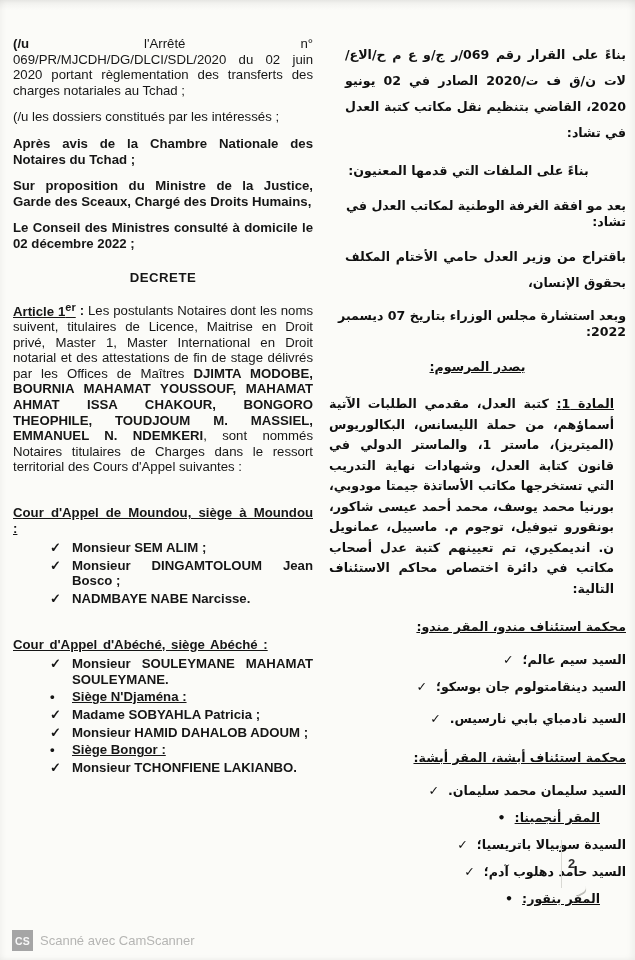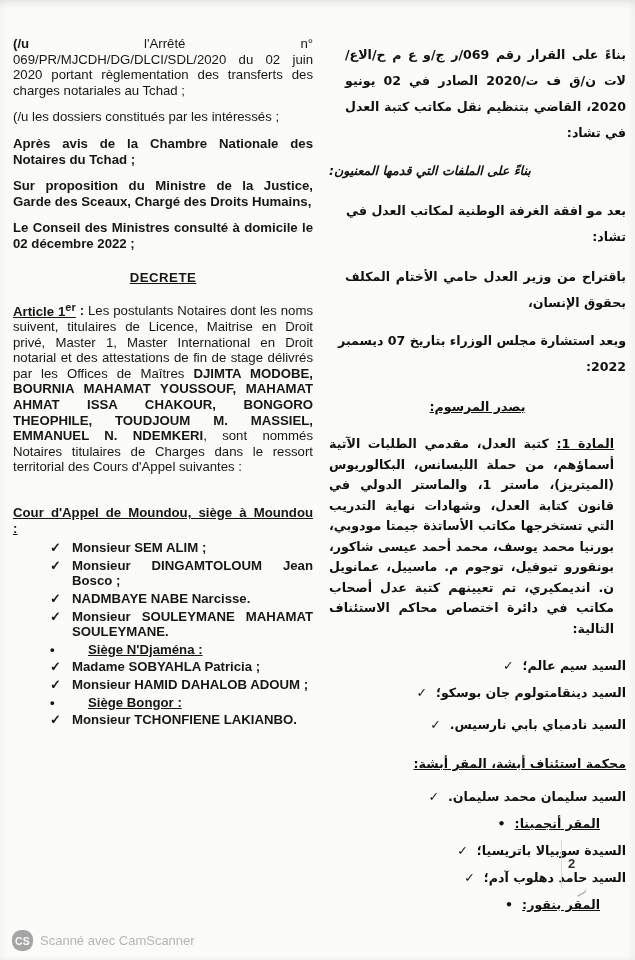--- a/index.html
+++ b/index.html
@@ -18,40 +18,40 @@
 
   
   .col-fr{
     position:absolute;left:13px;top:36px;width:300px;
     font-size:13.2px;line-height:15.6px;color:#161616;
   }
   .fr-p{margin:0 0 11px 0;text-align:justify;}
   .fr-first-line{display:flex;justify-content:space-between;}
   .bold{font-weight:bold;}
   .fr-decrete{margin:18px 0 14px 0;text-align:center;font-weight:bold;letter-spacing:.5px;}
-  .fr-decrete span{text-decoration:underline;}
+  .fr-decrete span{}
   .u{text-decoration:underline;}
   .fr-h{
     font-weight:bold;text-decoration:underline;text-align:justify;
     margin:30px 0 4px 0;word-spacing:2px;
   }
   .fr-li{display:flex;margin:0 0 2px 37px;font-weight:bold;}
   .fr-li .mark{width:22px;flex:none;}
   .fr-li .txt{flex:1;text-align:justify;}
-  .fr-li .txt.u{text-decoration:underline;margin-left:16px;}
+  .fr-li .txt.u{text-decoration:underline;}
 
   
   .col-ar{
     position:absolute;left:329px;top:42px;width:297px;
     direction:rtl;font-family:"DejaVu Sans",sans-serif;
     font-size:12.6px;color:#101010;font-weight:bold;
   }
   .ar-p{margin:0 0 12px 16px;text-align:justify;line-height:26px;}
-  .ar-right{text-align:right;margin:2px 0 14px 0;line-height:26px;}
-  .ar-center{text-align:left;margin:4px 18px 14px 0;line-height:26px;font-style:italic;}
+  .ar-right{text-align:right;margin:2px 0 14px 0;line-height:16px;}
+  .ar-center{text-align:center;margin:4px 18px 14px 0;line-height:26px;}
   .ar-decree{margin:10px 0 14px 0;text-align:center;line-height:26px;}
   .ar-decree span{text-decoration:underline;}
   .ar-article{margin:0 12px 16px 0;text-align:justify;line-height:20.5px;}
   .ar-article .label{text-decoration:underline;}
   .ar-h{
     text-decoration:underline;text-align:right;
     margin:16px 0 10px 0;line-height:24px;
   }
   .ar-li{display:flex;gap:9px;margin:0 0 5px 0;line-height:22px;}
   .ar-li .txt{text-align:right;}
@@ -61,21 +61,21 @@
 
   
   .pageno-line{position:absolute;left:561px;top:840px;width:1px;height:48px;background:#d9d9d4;}
   .pageno{position:absolute;left:568px;top:856px;font-size:13px;color:#2e2e2e;font-weight:bold;}
   .pageno-mark{position:absolute;left:575px;top:886px;width:12px;height:7px;
     border-bottom:2px solid #bdbdb8;transform:rotate(-28deg);border-radius:0 0 6px 0;}
   .footer{
     position:absolute;left:12px;top:930px;display:flex;align-items:center;gap:7px;
   }
   .cs-badge{
-    width:21px;height:21px;border-radius:9px;background:#a5a5a5;
+    width:21px;height:21px;border-radius:0;background:#a5a5a5;
     color:#f7f7f7;font-weight:bold;font-size:10.5px;
     display:flex;align-items:center;justify-content:center;letter-spacing:.3px;
   }
   .cs-text{color:#b5b5b3;font-size:13px;text-align:right;}
 </style>
 </head>
 <body>
 
 <div class="page">
 
@@ -113,20 +113,21 @@
     </div>
     <div class="fr-li">
       <span class="mark">✓</span>
       <span class="txt">Monsieur DINGAMTOLOUM Jean Bosco ;</span>
     </div>
     <div class="fr-li">
       <span class="mark">✓</span>
       <span class="txt">NADMBAYE NABE Narcisse.</span>
     </div>
 
+    <div class="fr-h">Cour d'Appel d'Abéché, siège Abéché :</div>
     <div class="fr-li">
       <span class="mark">✓</span>
       <span class="txt">Monsieur SOULEYMANE MAHAMAT SOULEYMANE.</span>
     </div>
 
     <div class="fr-li">
       <span class="mark">•</span>
       <span class="txt u">Siège N'Djaména :</span>
     </div>
     <div class="fr-li">
@@ -160,20 +161,21 @@
     <div class="ar-right">وبعد استشارة مجلس الوزراء بتاريخ 07 ديسمبر 2022:</div>
 
     <div class="ar-decree">
       <span>يصدر المرسوم:</span>
     </div>
 
     <div class="ar-article">
       <span class="label">المادة 1:</span><span> كتبة العدل، مقدمي الطلبات الآتية أسماؤهم، من حملة الليسانس، البكالوريوس (الميتريز)، ماستر 1، والماستر الدولي في قانون كتابة العدل، وشهادات نهاية التدريب التي تستخرجها مكاتب الأساتذة جيمتا مودوبي، بورنيا محمد يوسف، محمد أحمد عيسى شاكور، بونقورو تيوفيل، توجوم م. ماسييل، عمانويل ن. انديمكيري، تم تعيينهم كتبة عدل أصحاب مكاتب في دائرة اختصاص محاكم الاستئناف التالية:</span>
     </div>
 
+    <div class="ar-h">محكمة استئناف مندو، المقر مندو:</div>
     <div class="ar-li">
       <span class="txt">السيد سيم عالم؛</span>
       <span class="mark">✓</span>
     </div>
     <div class="ar-li">
       <span class="txt">السيد دينقامتولوم جان بوسكو؛</span>
       <span class="mark">✓</span>
     </div>
     <div class="ar-li" style="margin-top:10px;">
       <span class="txt">السيد نادمباي بابي نارسيس.</span>

